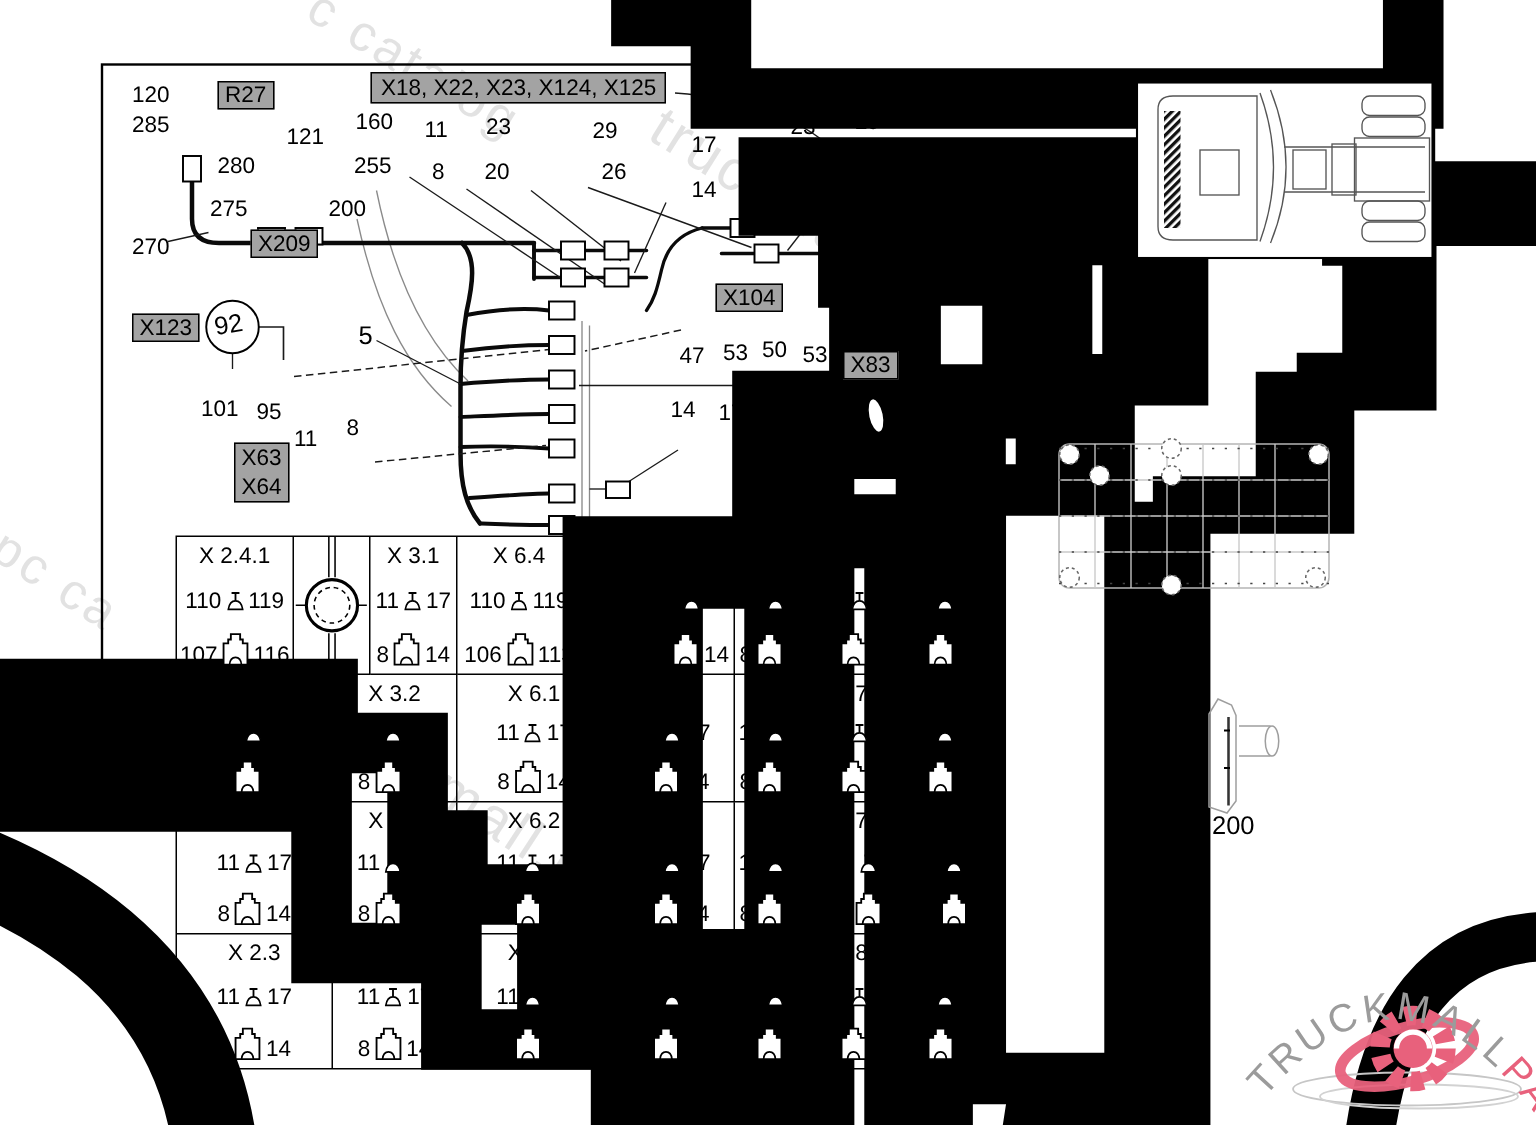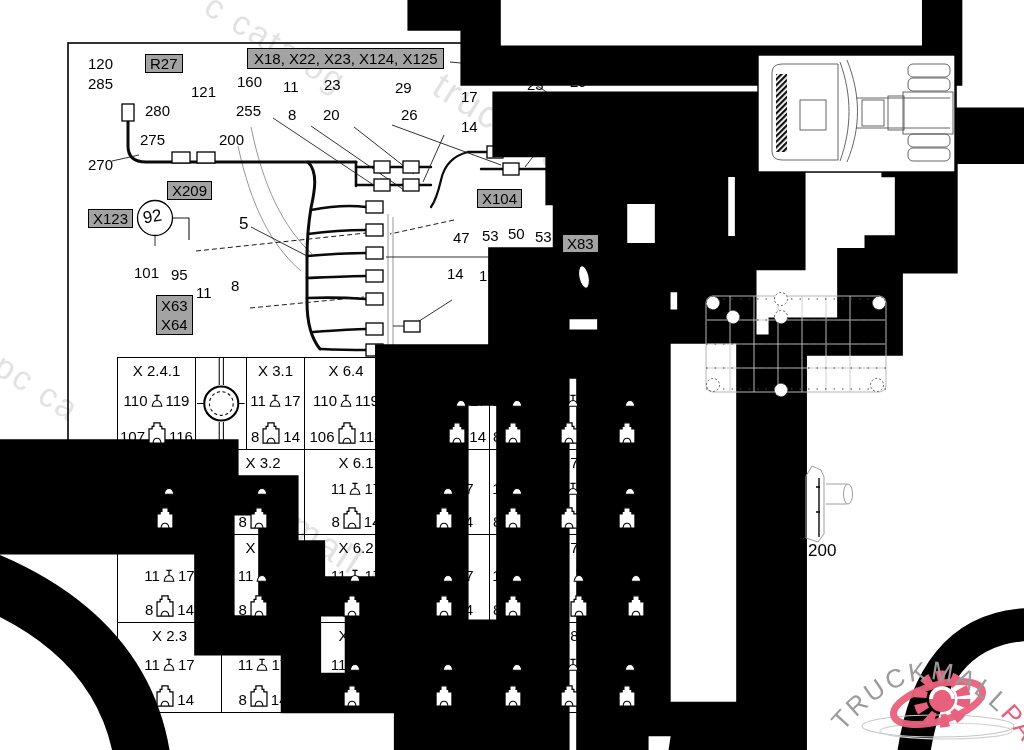--- a/index.html
+++ b/index.html
@@ -243,21 +243,21 @@
 </svg>
 
 <div class="lbl" style="left:88px;top:56px;">120</div>
 <div class="box" style="left:145px;top:54px;">R27</div>
 <div class="lbl" style="left:88px;top:76px;">285</div>
 <div class="lbl" style="left:145px;top:103px;">280</div>
 <div class="lbl" style="left:191px;top:84px;">121</div>
 <div class="lbl" style="left:140px;top:132px;">275</div>
 <div class="lbl" style="left:219px;top:132px;">200</div>
 <div class="lbl" style="left:88px;top:157px;">270</div>
-<div class="box" style="left:167px;top:181px;">X209</div>
+<div class="box" style="left:167px;top:153px;">X209</div>
 
 <div class="box" style="left:247px;top:48px;padding:1px 6px;">X18, X22, X23, X124, X125</div>
 <div class="lbl" style="left:237px;top:74px;">160</div>
 <div class="lbl" style="left:283px;top:79px;">11</div>
 <div class="lbl" style="left:324px;top:77px;">23</div>
 <div class="lbl" style="left:395px;top:80px;">29</div>
 <div class="lbl" style="left:236px;top:103px;">255</div>
 <div class="lbl" style="left:288px;top:107px;">8</div>
 <div class="lbl" style="left:323px;top:107px;">20</div>
 <div class="lbl" style="left:401px;top:107px;">26</div>

